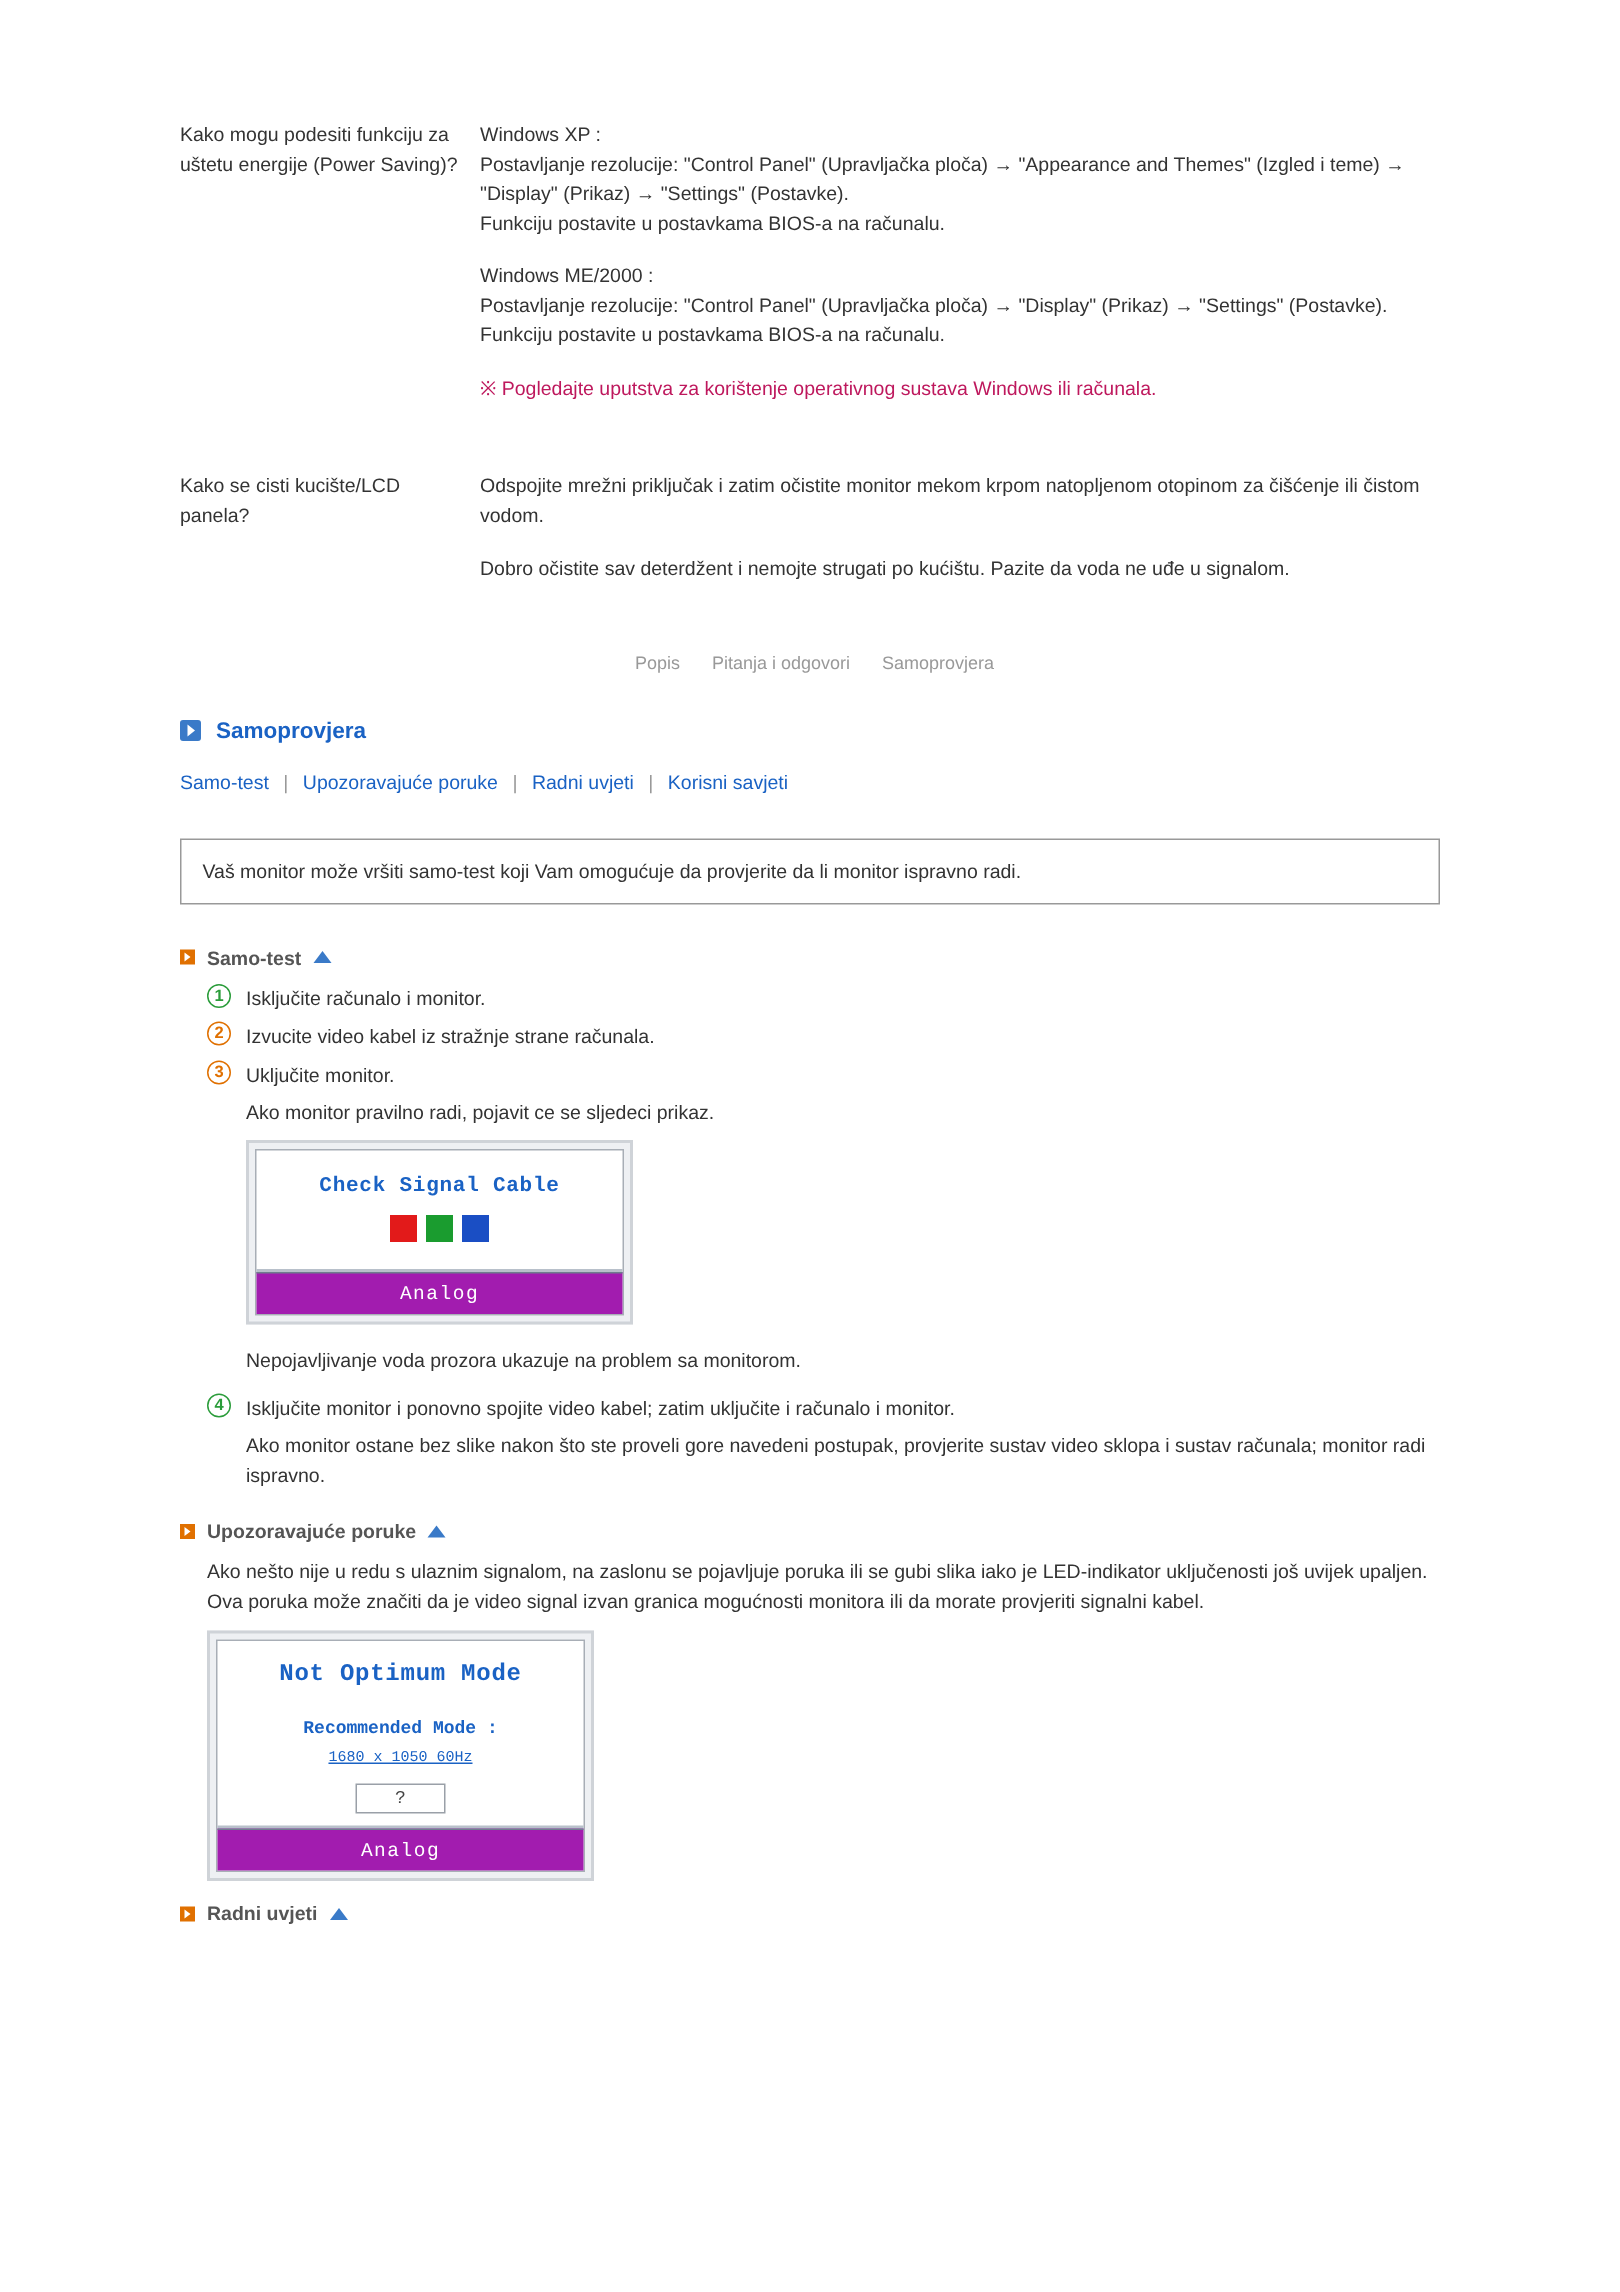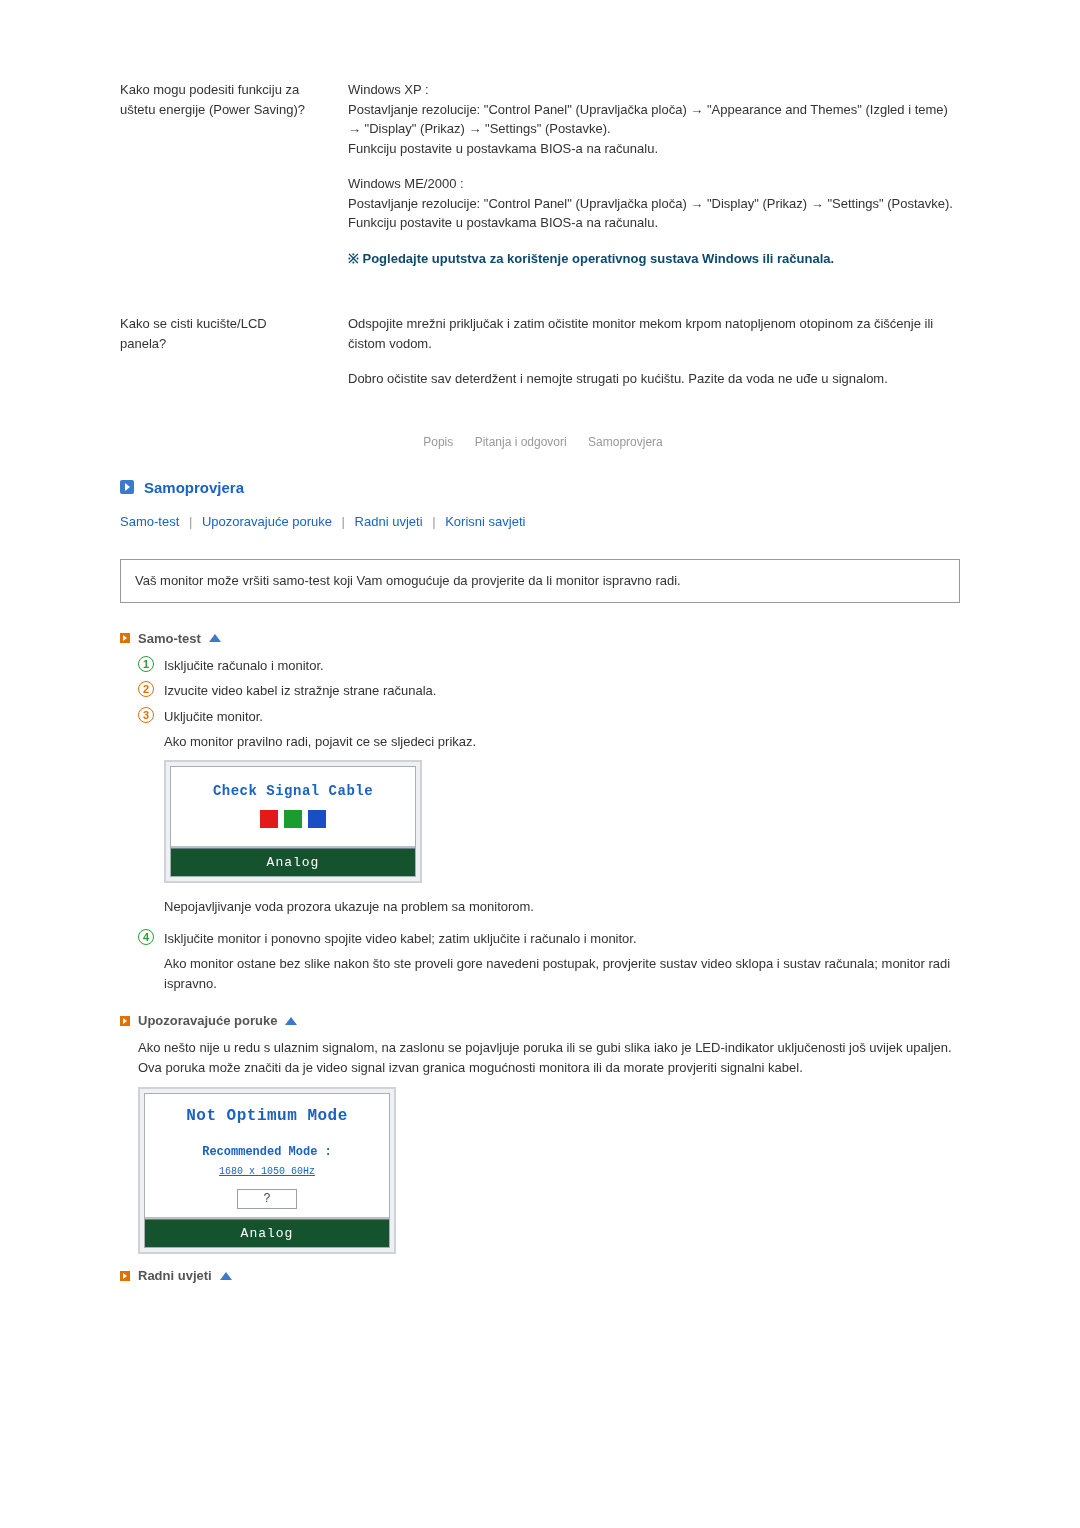--- a/index.html
+++ b/index.html
@@ -2,22 +2,22 @@
 <html><head>
 <meta charset="utf-8">
 <style>
 * { box-sizing: border-box; margin: 0; padding: 0; }
 body { font-family: Arial, Helvetica, sans-serif; font-size: 13px; color: #333; background: #fff; width: 1080px; margin: 0 auto; }
 .content { padding: 80px 120px 60px 120px; }
 .qa-table { width: 100%; margin-bottom: 30px; }
 .qa-row { display: flex; margin-bottom: 30px; }
 .qa-q { width: 200px; padding-right: 10px; line-height: 1.5; }
 .qa-a { flex: 1; line-height: 1.5; }
-.qa-a p { margin-bottom: 16px; margin-left: 28px; }
-.note { color: #0c4a6e; font-weight: bold; }
+.qa-a p { margin-bottom: 16px; }
+.note { color: #be185d; }
 .note-x { font-family: sans-serif; }
 .tabs-row { text-align: center; color: #999; font-size: 12px; margin: 20px 12px 30px 0; }
 .tab-item { margin-left: 18px; }
 .section-head { display: flex; align-items: center; margin: 20px 0 18px 0; }
 .section-head .arrow-box { width: 14px; height: 14px; background: #3a7ac8; border-radius: 2px; margin-right: 10px; display: flex; align-items: center; justify-content: center; }
 .section-head .arrow-box::after { content: ""; border-left: 5px solid #fff; border-top: 4px solid transparent; border-bottom: 4px solid transparent; }
 .section-title { color: #1a62c4; font-weight: bold; font-size: 15px; }
 .anchor-links { margin: 0 0 30px 0; }
 .anchor-links a { color: #1a62c4; text-decoration: none; }
 .anchor-sep { color: #999; margin: 0 6px; }
@@ -40,21 +40,21 @@
 .osd-title-area { border-bottom: 2px solid #b8c0ca; padding: 14px 0 8px 0; text-align: center; }
 .osd-title { color: #1a62c4; font-weight: bold; font-size: 14px; letter-spacing: 0.5px; }
 .osd-sub { color: #1a62c4; font-weight: bold; font-size: 12px; margin-top: 15px; }
 .osd-res { color: #1a62c4; font-size: 10px; text-decoration: underline; margin-top: 2px; display: inline-block; }
 .osd-q { width: 60px; margin: 8px auto 0 auto; border: 1px solid #9aa0a8; font-size: 12px; color: #444; text-align: center; }
 .osd-squares { display: flex; justify-content: center; gap: 6px; padding: 8px 0 10px 0; }
 .sq { width: 18px; height: 18px; }
 .sq-r { background: #e21a1a; }
 .sq-g { background: #1a9c2f; }
 .sq-b { background: #1a4ec4; }
-.osd-footer { background: #14532d; color: #fff; text-align: center; padding: 4px 0; font-size: 13px; letter-spacing: 1px; border-top: 1px solid #6f7c8e; }
+.osd-footer { background: #a21caf; color: #fff; text-align: center; padding: 4px 0; font-size: 13px; letter-spacing: 1px; border-top: 1px solid #6f7c8e; }
 .para { padding-left: 18px; line-height: 1.5; margin: 10px 0; }
 </style>
 </head>
 <body>
 
 <div class="content">
 
   <div class="qa-table">
     <div class="qa-row">
       <div class="qa-q">Kako mogu podesiti funkciju za uštetu energije (Power Saving)?</div>

